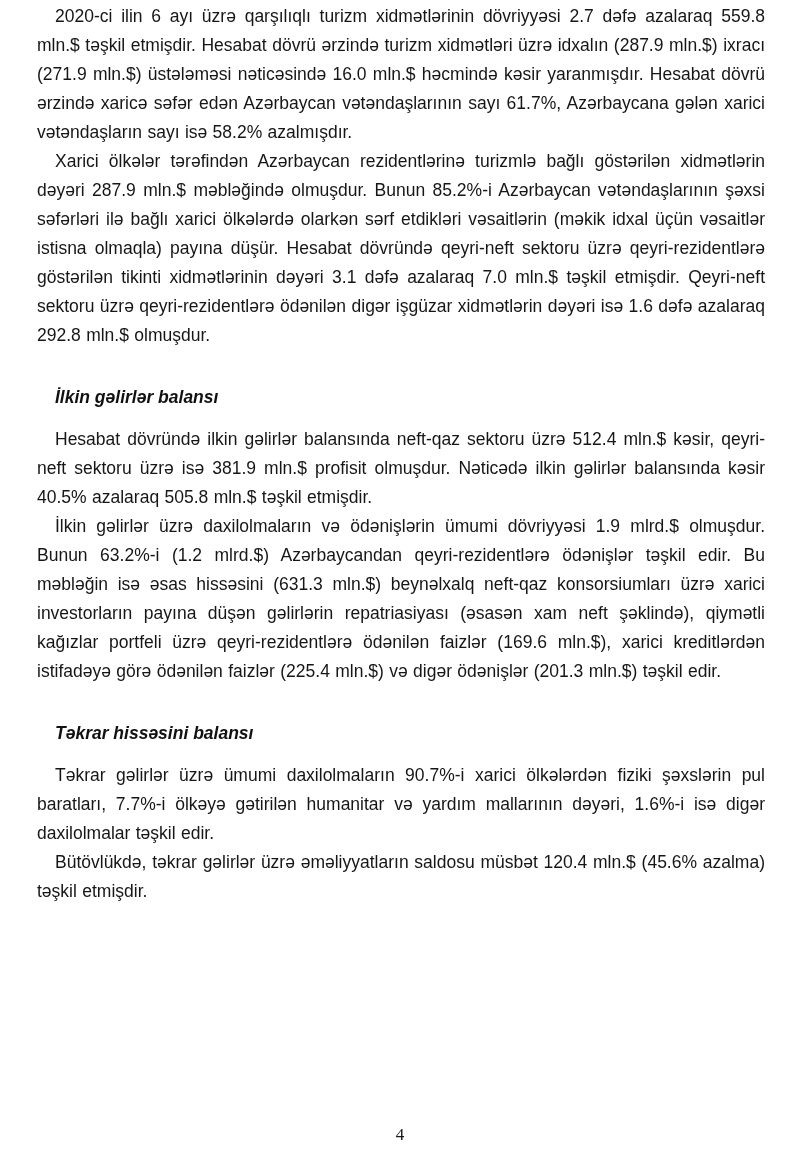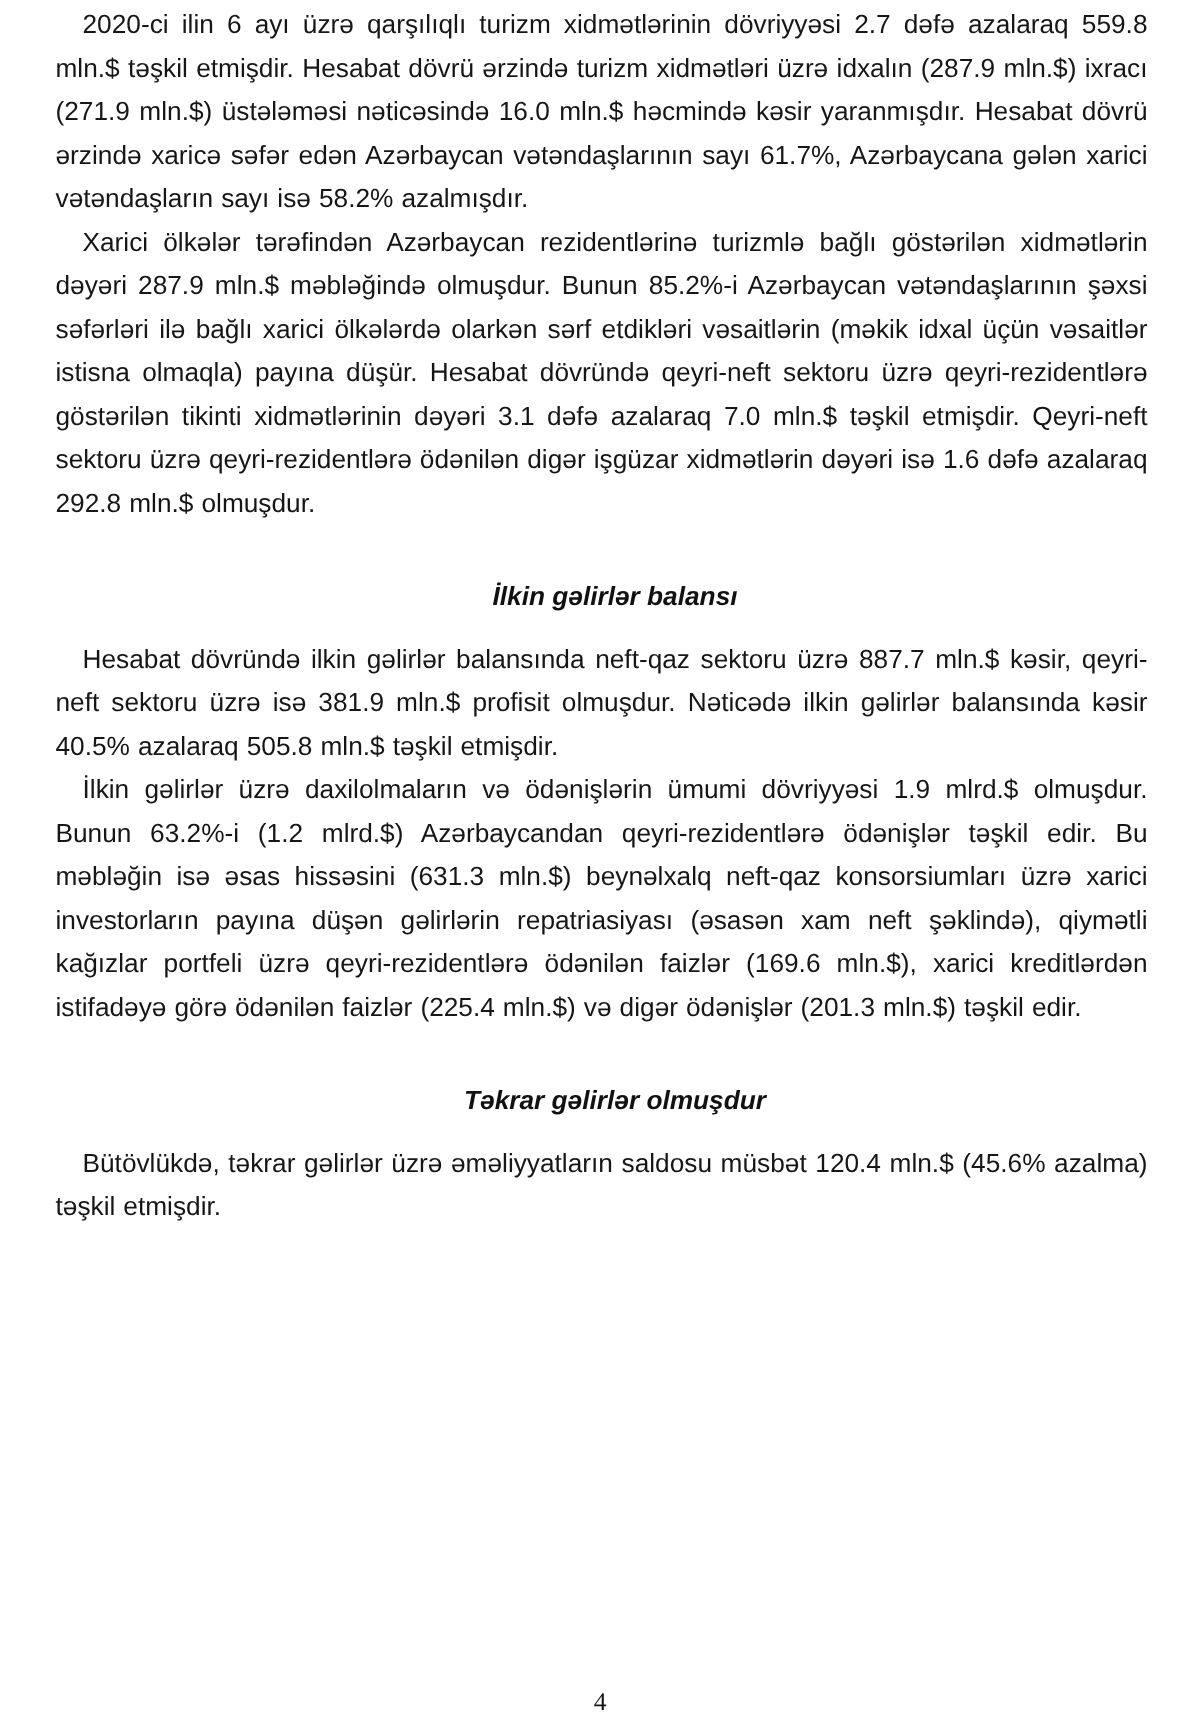--- a/index.html
+++ b/index.html
@@ -34,21 +34,20 @@
     word-spacing: 0.5px;
   }
   .section-heading {
     margin: 33px 0 13px 0;
     text-indent: 18px;
     font-size: 17.5px;
     line-height: 29px;
     font-weight: bold;
     font-style: italic;
     color: #111111;
-    text-align: center;
   }
   .page-number {
     position: absolute;
     top: 1124px;
     left: 0;
     width: 800px;
     text-align: center;
     font-family: "Liberation Serif", serif;
     font-size: 17px;
     line-height: 22px;
@@ -59,26 +58,27 @@
 <body>
 
 <div class="page">
 
   <p class="body-para">2020-ci ilin 6 ayı üzrə qarşılıqlı turizm xidmətlərinin dövriyyəsi 2.7 dəfə azalaraq 559.8 mln.$ təşkil etmişdir. Hesabat dövrü ərzində turizm xidmətləri üzrə idxalın (287.9 mln.$) ixracı (271.9 mln.$) üstələməsi nəticəsində 16.0 mln.$ həcmində kəsir yaranmışdır. Hesabat dövrü ərzində xaricə səfər edən Azərbaycan vətəndaşlarının sayı 61.7%, Azərbaycana gələn xarici vətəndaşların sayı isə 58.2% azalmışdır.</p>
 
   <p class="body-para">Xarici ölkələr tərəfindən Azərbaycan rezidentlərinə turizmlə bağlı göstərilən xidmətlərin dəyəri 287.9 mln.$ məbləğində olmuşdur. Bunun 85.2%-i Azərbaycan vətəndaşlarının şəxsi səfərləri ilə bağlı xarici ölkələrdə olarkən sərf etdikləri vəsaitlərin (məkik idxal üçün vəsaitlər istisna olmaqla) payına düşür. Hesabat dövründə qeyri-neft sektoru üzrə qeyri-rezidentlərə göstərilən tikinti xidmətlərinin dəyəri 3.1 dəfə azalaraq 7.0 mln.$ təşkil etmişdir. Qeyri-neft sektoru üzrə qeyri-rezidentlərə ödənilən digər işgüzar xidmətlərin dəyəri isə 1.6 dəfə azalaraq 292.8 mln.$ olmuşdur.</p>
 
   <h2 class="section-heading">İlkin gəlirlər balansı</h2>
 
-  <p class="body-para">Hesabat dövründə ilkin gəlirlər balansında neft-qaz sektoru üzrə 887.7 mln.$ kəsir, qeyri-neft sektoru üzrə isə 381.9 mln.$ profisit olmuşdur. Nəticədə ilkin gəlirlər balansında kəsir 40.5% azalaraq 505.8 mln.$ təşkil etmişdir.</p>
+  <p class="body-para">Hesabat dövründə ilkin gəlirlər balansında neft-qaz sektoru üzrə 512.4 mln.$ kəsir, qeyri-neft sektoru üzrə isə 381.9 mln.$ profisit olmuşdur. Nəticədə ilkin gəlirlər balansında kəsir 40.5% azalaraq 505.8 mln.$ təşkil etmişdir.</p>
 
   <p class="body-para">İlkin gəlirlər üzrə daxilolmaların və ödənişlərin ümumi dövriyyəsi 1.9 mlrd.$ olmuşdur. Bunun 63.2%-i (1.2 mlrd.$) Azərbaycandan qeyri-rezidentlərə ödənişlər təşkil edir. Bu məbləğin isə əsas hissəsini (631.3 mln.$) beynəlxalq neft-qaz konsorsiumları üzrə xarici investorların payına düşən gəlirlərin repatriasiyası (əsasən xam neft şəklində), qiymətli kağızlar portfeli üzrə qeyri-rezidentlərə ödənilən faizlər (169.6 mln.$), xarici kreditlərdən istifadəyə görə ödənilən faizlər (225.4 mln.$) və digər ödənişlər (201.3 mln.$) təşkil edir.</p>
 
-  <h2 class="section-heading">Təkrar gəlirlər olmuşdur</h2>
+  <h2 class="section-heading">Təkrar hissəsini balansı</h2>
 
 
+  <p class="body-para">Təkrar gəlirlər üzrə ümumi daxilolmaların 90.7%-i xarici ölkələrdən fiziki şəxslərin pul baratları, 7.7%-i ölkəyə gətirilən humanitar və yardım mallarının dəyəri, 1.6%-i isə digər daxilolmalar təşkil edir.</p>
 
 
   <p class="body-para">Bütövlükdə, təkrar gəlirlər üzrə əməliyyatların saldosu müsbət 120.4 mln.$ (45.6% azalma) təşkil etmişdir.</p>
 
 </div>
 
 <div class="page-number">4</div>
 
 </body></html>

